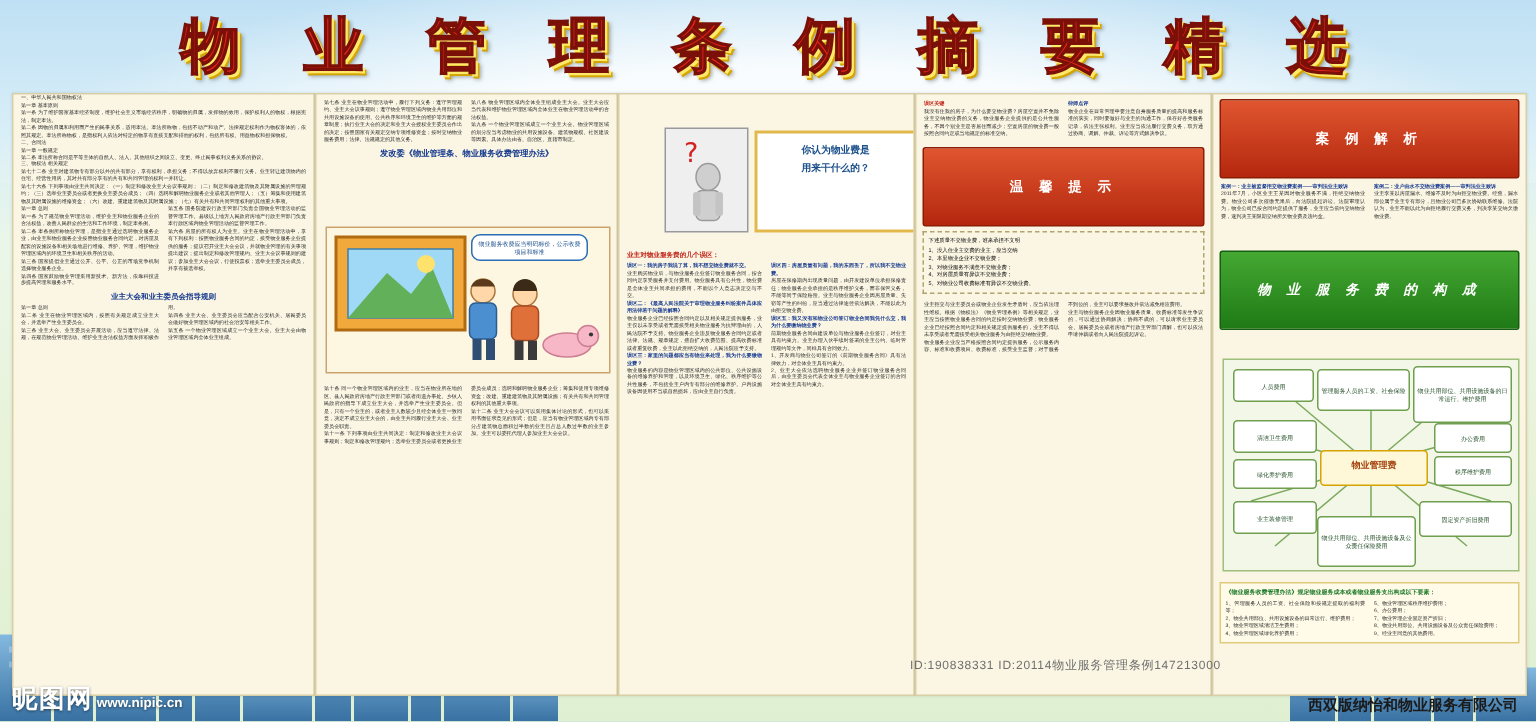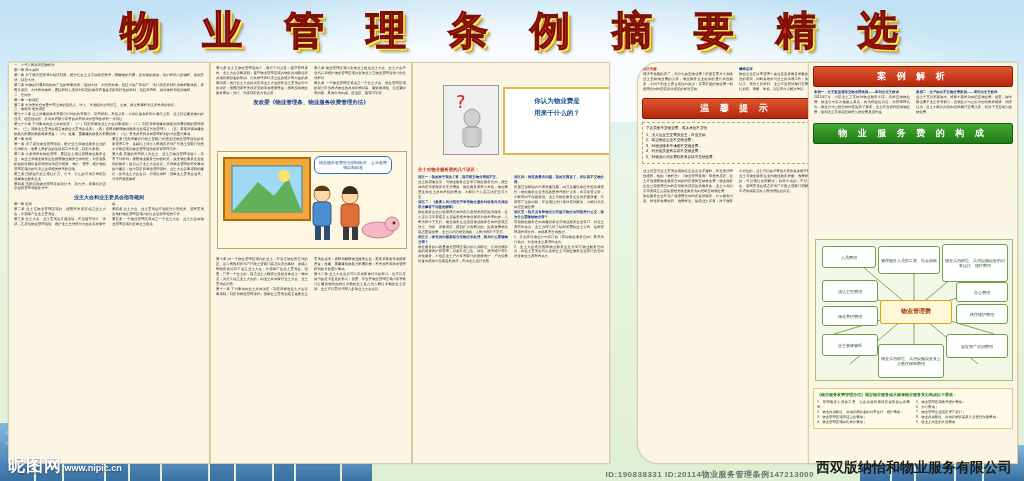--- a/index.html
+++ b/index.html
@@ -52,21 +52,21 @@
     font-size:9px;padding:2px 0 3px;position:relative;
   }
   .sec-head:before,.sec-head:after{
     content:"";position:absolute;top:50%;width:22%;height:1px;background:#b3261c;
   }
   .sec-head:before{left:6%;}
   .sec-head:after{right:6%;}
   .bar-head{
     text-align:center;font-weight:bold;color:#fff;font-size:9px;letter-spacing:4px;
     background:linear-gradient(180deg,#2e7fd4,#14509c);
-    border-radius:2px;padding:3px 0;margin:3px 4px;
+    border-radius:2px;padding:19px 0;margin:3px 4px;
     border:1px solid #0d3d78;
   }
   .bar-head.red{background:linear-gradient(180deg,#e0562f,#b4270f);border-color:#8d1c07;}
   .bar-head.green{background:linear-gradient(180deg,#45a832,#1f7a16);border-color:#175f10;}
   .mini-title{font-size:5px;font-weight:bold;color:#15398f;text-align:center;margin:2px 0;}
   .red-t{color:#c1261a;font-weight:bold;}
   .blue-t{color:#15398f;font-weight:bold;}
   .green-t{color:#1d7a2a;font-weight:bold;}
   .cartoon{
     position:absolute;border:1px solid #caa36a;background:#fff;
@@ -86,26 +86,25 @@
   }
   .node{
     position:absolute;background:#ffffff;border:1px solid #6f9f4f;border-radius:3px;
     font-size:4px;color:#25502a;display:flex;align-items:center;justify-content:center;
     text-align:center;line-height:1.25;padding:1px;
   }
   .node.center{
     background:#fff8d8;border:1px solid #d8a300;color:#a3400c;font-weight:bold;font-size:6px;
   }
   .footer-id{
-    position:absolute;right:210px;bottom:1px;font-size:8px;color:#6f6f6f;
+    position:absolute;right:210px;bottom:32px;font-size:8px;color:#6f6f6f;
     letter-spacing:.5px;
-    font-weight:bold;
   }
   .footer-co{
-    position:absolute;right:12px;bottom:4px;font-size:14px;color:#1b1b1b;font-weight:bold;
+    position:absolute;right:12px;bottom:4px;font-size:10px;color:#1b1b1b;font-weight:bold;
   }
   .watermark{
     position:absolute;left:8px;bottom:4px;font-size:9px;color:#ffffff;font-weight:bold;
     text-shadow:0 1px 2px rgba(0,0,0,.5);
   }
   .wm-big{font-size:17px;letter-spacing:1px;}
   .listbox{
     border:1px dashed #b0a46f;margin:3px 4px;padding:3px;font-size:3.6px;line-height:1.5;
   }
   .hl-box{
@@ -276,21 +275,21 @@
         <div class="col-text blue-t">误区四：房屋质量有问题，我的东西丢了，所以我不交物业费。</div>
         <div class="col-text">房屋在保修期内出现质量问题，由开发建设单位承担保修责任；物业服务企业承担的是秩序维护义务，而非保管义务，不能等同于保险赔偿。业主与物业服务企业因房屋质量、失窃等产生的纠纷，应当通过法律途径依法解决，不能以此为由拒交物业费。</div>
         <div class="col-text blue-t">误区五：我又没有和物业公司签订物业合同我凭什么交，我为什么要缴纳物业费？</div>
         <div class="col-text">前期物业服务合同由建设单位与物业服务企业签订，对业主具有约束力。业主办理入伙手续时签署的业主公约、临时管理规约等文件，同样具有合同效力。</div>
         <div class="col-text">1、开发商与物业公司签订的《前期物业服务合同》具有法律效力，对全体业主具有约束力。</div>
         <div class="col-text">2、业主大会依法选聘物业服务企业并签订物业服务合同后，由业主委员会代表全体业主与物业服务企业签订的合同对全体业主具有约束力。</div>
       </div>
     </div>
   </div>
 
-  <div class="panel" style="left:637px;top:62px;width:196px;height:400px;border-radius:21px;">
+  <div class="panel" style="left:610px;top:62px;width:196px;height:400px;">
     <div style="padding:4px 5px 0;column-count:2;column-gap:6px;">
       <div class="col-text red-t">误区关键</div>
       <div class="col-text">我没有住我的房子，为什么要交物业费？房屋空置并不免除业主交纳物业费的义务，物业服务企业提供的是公共性服务，不因个别业主是否居住而减少；空置房屋的物业费一般按照合同约定或当地规定的标准交纳。</div>
       <div class="col-text blue-t">律师点评</div>
       <div class="col-text">物业企业在日常管理中要注意自身服务质量的提高和服务标准的落实，同时要做好与业主的沟通工作，保存好各类服务记录，依法主张权利。业主应当依法履行交费义务，双方通过协商、调解、仲裁、诉讼等方式解决争议。</div>
     </div>
 
     <div class="bar-head red" style="margin-top:6px;">温 馨 提 示</div>
     <div class="listbox">
       <div style="margin-bottom:2px;">下述质量不交物业费，谁来承担不文明</div>
@@ -310,21 +309,21 @@
 
   <div class="panel" style="left:808px;top:62px;width:208px;height:400px;">
     <div class="bar-head red">案 例 解 析</div>
     <div style="padding:0 5px;column-count:2;column-gap:6px;">
       <div class="col-text blue-t">案例一：业主被监督拒交物业费案例——审判法业主败诉</div>
       <div class="col-text">2011年7月，小区业主王某因对物业服务不满，拒绝交纳物业费。物业公司多次催缴无果后，向法院提起诉讼。法院审理认为，物业公司已按合同约定提供了服务，业主应当依约交纳物业费，遂判决王某限期交纳所欠物业费及违约金。</div>
       <div class="col-text blue-t">案例二：业户由水不交物业费案例——审判法业主败诉</div>
       <div class="col-text">业主李某以房屋漏水、维修不及时为由拒交物业费。经查，漏水部位属于业主专有部分，且物业公司已多次协助联系维修。法院认为，业主不能以此为由拒绝履行交费义务，判决李某交纳欠缴物业费。</div>
     </div>
 
-    <div class="bar-head green" style="margin-top:8px;">物 业 服 务 费 的 构 成</div>
+    <div class="bar-head green" style="margin-top:20px;font-style:italic;">物 业 服 务 费 的 构 成</div>
 
     <div class="diagram" style="left:6px;top:176px;width:196px;height:140px;">
       <svg viewBox="0 0 196 140" width="196" height="140" style="position:absolute;left:0;top:0;">
         <g stroke="#7aa85c" stroke-width="1" fill="none">
           <line x1="98" y1="70" x2="34" y2="16"></line>
           <line x1="98" y1="70" x2="98" y2="14"></line>
           <line x1="98" y1="70" x2="162" y2="16"></line>
           <line x1="98" y1="70" x2="18" y2="48"></line>
           <line x1="98" y1="70" x2="178" y2="48"></line>
           <line x1="98" y1="70" x2="18" y2="94"></line>

